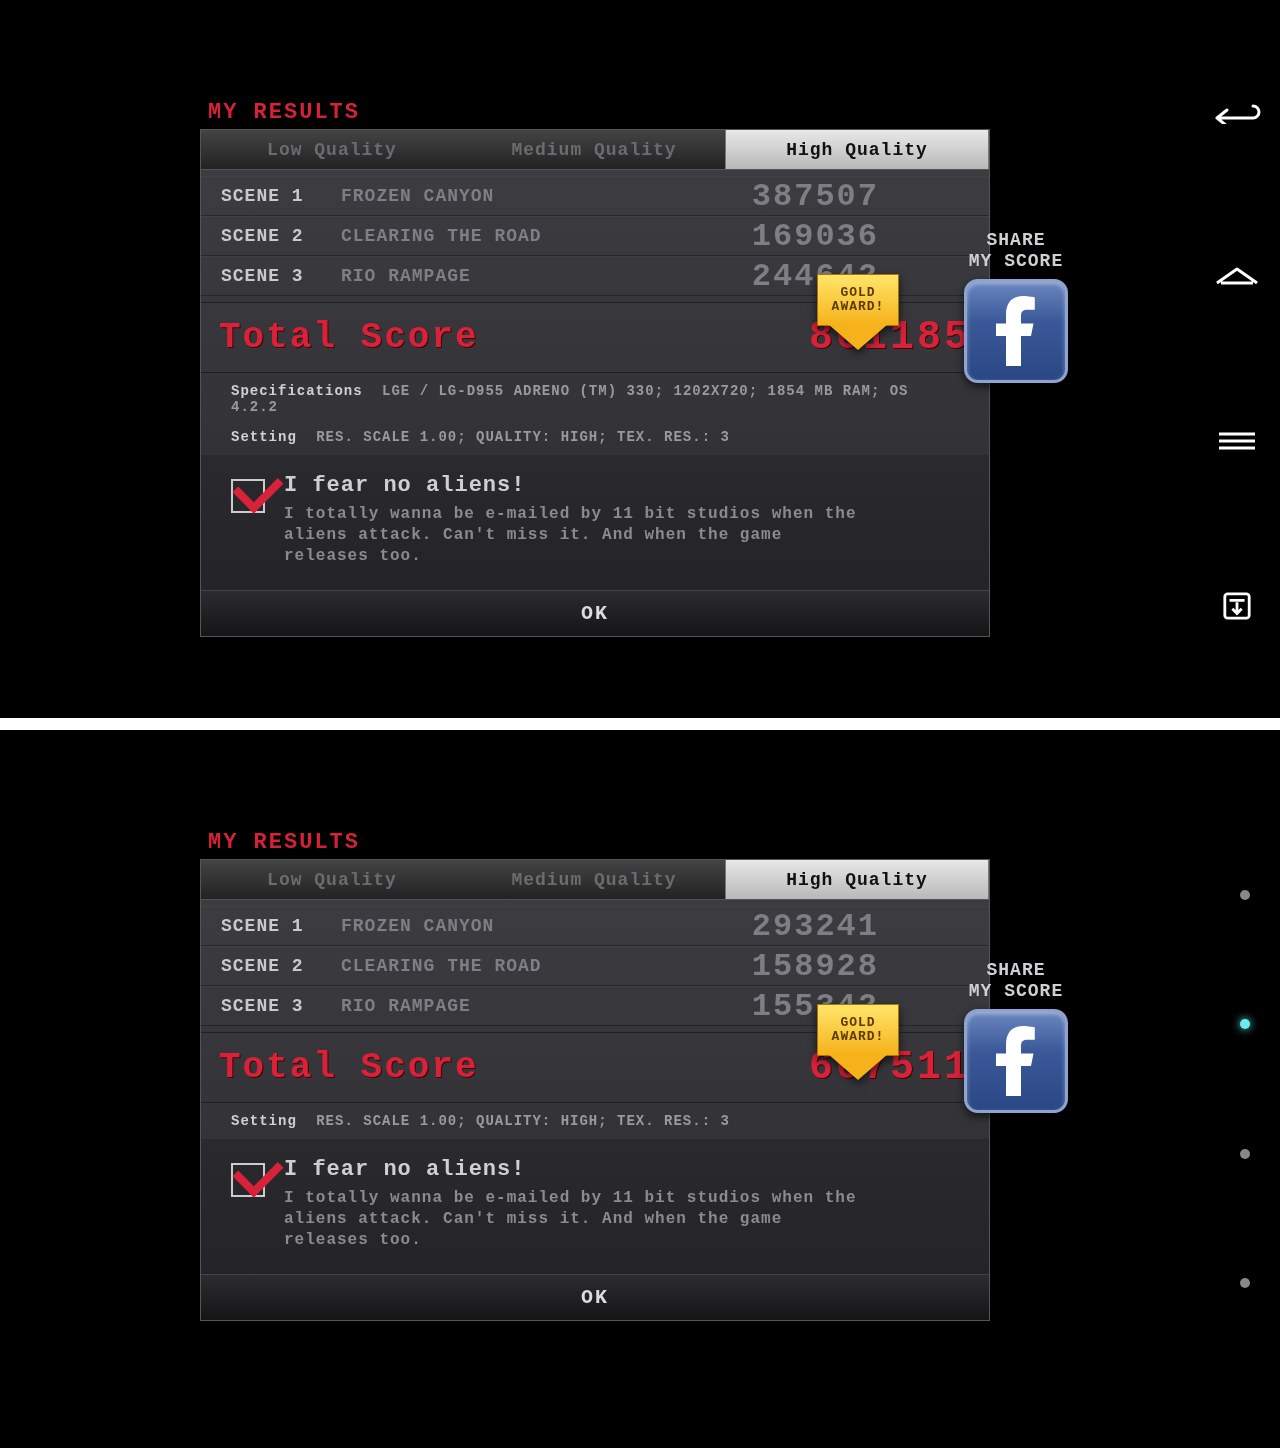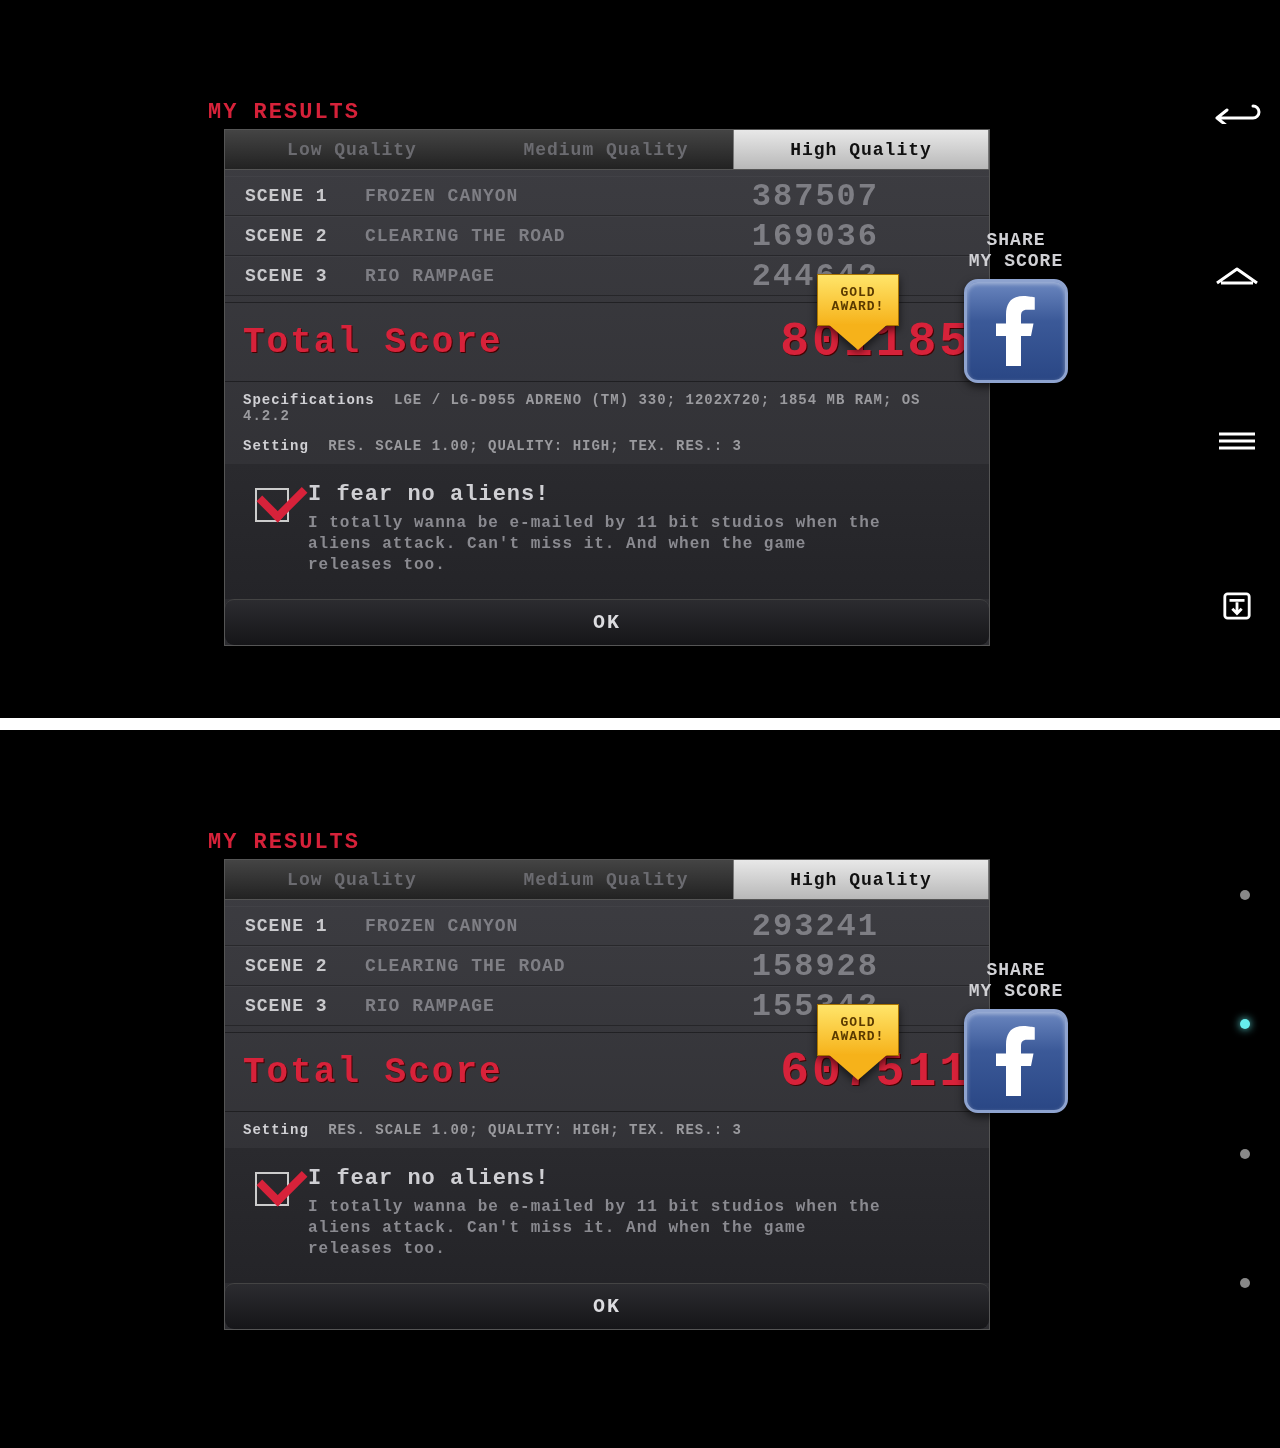--- a/index.html
+++ b/index.html
@@ -49,48 +49,47 @@
     letter-spacing: 2px;
     font-size: 22px;
     margin-bottom: 4px;
     margin-left: 8px;
   }
   .panel {
     background: linear-gradient(#3d3d42,#2c2c30);
     border: 1px solid #555;
     position: relative;
     box-shadow: 0 8px 20px rgba(0,0,0,.8);
-    margin-left: 24px;
   }
   
   .tabs { display:flex; height:40px; background:linear-gradient(#444,#222); border-bottom:1px solid #555;}
   .tab  { flex:1; display:flex; align-items:center; justify-content:center; font-size:18px; color:#6b6b70; letter-spacing:1px; cursor:pointer;}
   .tab.active { background:linear-gradient(#e8e8e8,#b8b8b8); color:#111; border-left:1px solid #777; border-right:1px solid #777;}
   
   .rows { padding: 6px 0; }
   .row { display:flex; align-items:center; height:40px; padding:0 20px; border-top:1px solid rgba(255,255,255,.03); border-bottom:1px solid rgba(0,0,0,.3);}
   .row .label { color:#c9c9cc; font-size:18px; width:120px; letter-spacing:1px;}
   .row .name  { color:#7e7e84; font-size:18px; flex:1; letter-spacing:1px;}
   .row .score { color:#7e7e84; font-size:32px; letter-spacing:2px; width:150px; text-align:right; margin-right:90px;}
   
   .total { display:flex; align-items:center; justify-content:space-between; padding:12px 18px; border-top:1px solid rgba(0,0,0,.4); border-bottom:1px solid rgba(0,0,0,.4);}
   .total .tlabel { color:#d7223a; font-size:36px; letter-spacing:2px; text-shadow:1px 1px #400;}
-  .total .tscore { color:#d7223a; font-size:48px; letter-spacing:3px; text-shadow:1px 1px #400;}
-  
-  .specs { padding:10px 18px; font-size:14px; color:#9a9a9e; letter-spacing:1px;}
+  .total .tscore { color:#d7223a; font-size:40px; letter-spacing:3px; text-shadow:1px 1px #400;}
+  
+  .specs { padding:10px 30px; font-size:14px; color:#9a9a9e; letter-spacing:1px;}
   .specs .k { color:#d0d0d4; margin-right:10px;}
   .specs + .specs { padding-top:4px;}
   
   .optin { display:flex; align-items:flex-start; gap:19px; padding:18px 30px 24px; background:linear-gradient(#2a2a2e,#242428);}
   .chk { width:34px; height:34px; border:2px solid #ccc; position:relative; flex-shrink:0; margin-top:6px; cursor:pointer;}
   .chk::after{ content:''; position:absolute; left:4px; top:-8px; width:34px; height:22px; border-left:8px solid #d7223a; border-bottom:8px solid #d7223a; transform:rotate(-45deg);}
   .optin .h { color:#cfcfd3; font-size:22px; letter-spacing:1px; margin-bottom:6px;}
   .optin .p { color:#8a8a90; font-size:16px; letter-spacing:1px; line-height:1.3; max-width:580px;}
   
-  .okbar { background:linear-gradient(#2c2c30,#151518); height:46px; display:flex; align-items:center; justify-content:center; font-size:20px; color:#dcdce0; letter-spacing:2px; cursor:pointer; border-top:1px solid #444;border-radius:9px;}
+  .okbar { background:linear-gradient(#2c2c30,#151518); height:46px; display:flex; align-items:center; justify-content:center; font-size:20px; color:#dcdce0; letter-spacing:2px; cursor:pointer; border-top:1px solid #444;}
   .shadow { height:10px; background:radial-gradient(ellipse at center, rgba(0,0,0,.8), transparent 70%); margin:0 -10px;}
 
   
   .award {
     position:absolute; right:90px; top:144px;
     width:82px; height:82px;
     filter: drop-shadow(0 4px 4px rgba(0,0,0,.6));
     pointer-events:none;
   }
   .award .ribbon {

